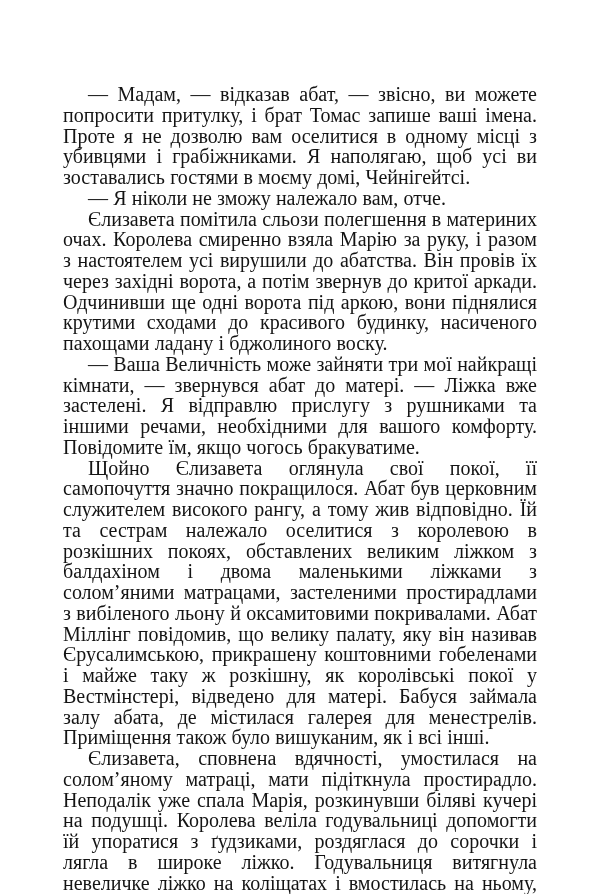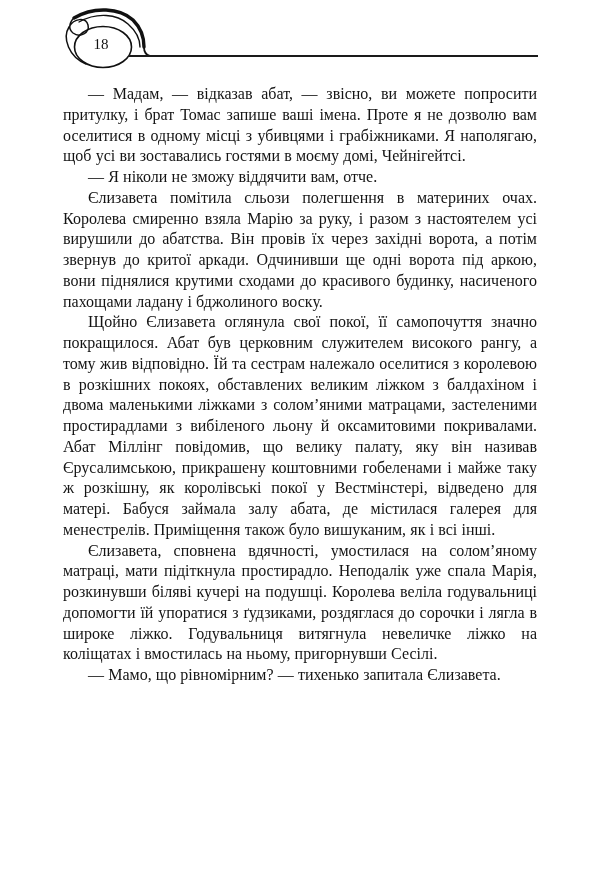--- a/index.html
+++ b/index.html
@@ -26,55 +26,37 @@
     width: 409px; height: 2px;
     background: #1a1a1a;
   }
   .body-col {
     position: absolute; left: 63px; top: 84px;
     width: 474px;
     color: #141414;
   }
   .body-col p {
     margin: 0;
-    font-size: 16px;
+    font-size: 20px;
     line-height: 20.75px;
     text-align: justify;
     text-indent: 25px;
     word-spacing: 0.2px;
   }
 </style>
 </head>
 <body>
 
 <div class="page" style="background: rgb(255, 255, 255);">
 
-  <div class="header">
-
-    <svg class="ornament" viewBox="0 0 94 66" fill="none" xmlns="http://www.w3.org/2000/svg">
-
-      <ellipse cx="47" cy="42" rx="28.5" ry="20.5" stroke="#111111" stroke-width="1.6"></ellipse>
-
-      <path d="M 30 59 C 13 52 6 33 13 22 C 18 13 30 12 32 20 C 34 28 24 33 17 28 C 12 24 13 17 19 12" stroke="#111111" stroke-width="1.5" stroke-linecap="round"></path>
-
-      <path d="M 18 13 C 38 1 64 3 77 15 C 85 23 88 32 88 42" stroke="#111111" stroke-width="3.4" stroke-linecap="round"></path>
-
-      <path d="M 23 17 C 41 7 61 9 72 19 C 80 26 84 34 84 42" stroke="#111111" stroke-width="1.4" stroke-linecap="round"></path>
-
-      <path d="M 88 42 C 88 47 90 50 94 51" stroke="#111111" stroke-width="1.8" stroke-linecap="round"></path>
-    </svg>
-
-    <div class="pagenum">18</div>
-
-    <div class="rule" style="background: rgb(26, 26, 26);"></div>
-  </div>
 
   <div class="body-col" style="color: rgb(20, 20, 20);">
 
   <p>— Мадам, — відказав абат, — звісно, ви можете попросити притулку, і брат Томас запише ваші імена. Проте я не дозволю вам оселитися в одному місці з убивцями і грабіжниками. Я наполягаю, щоб усі ви зоставались гостями в моєму домі, Чейнігейтсі.</p>
-      <p>— Я ніколи не зможу віддячити вам, отче.</p>
+      <p>— Я ніколи не зможу належало вам, отче.</p>
       <p>Єлизавета помітила сльози полегшення в материних очах. Королева смиренно взяла Марію за руку, і разом з настоятелем усі вирушили до абатства. Він провів їх через західні ворота, а потім звернув до критої аркади. Одчинивши ще одні ворота під аркою, вони піднялися крутими сходами до красивого будинку, насиченого пахощами ладану і бджолиного воску.</p>
+      <p>— Ваша Величність може зайняти три мої найкращі кімнати, — звернувся абат до матері. — Ліжка вже застелені. Я відправлю прислугу з рушниками та іншими речами, необхідними для вашого комфорту. Повідомите їм, якщо чогось бракуватиме.</p>
       <p>Щойно Єлизавета оглянула свої покої, її самопочуття значно покращилося. Абат був церковним служителем високого рангу, а тому жив відповідно. Їй та сестрам належало оселитися з королевою в розкішних покоях, обставлених великим ліжком з балдахіном і двома маленькими ліжками з солом’яними матрацами, застеленими простирадлами з вибіленого льону й оксамитовими покривалами. Абат Міллінг повідомив, що велику палату, яку він називав Єрусалимською, прикрашену коштовними гобеленами і майже таку ж розкішну, як королівські покої у Вестмінстері, відведено для матері. Бабуся займала залу абата, де містилася галерея для менестрелів. Приміщення також було вишуканим, як і всі інші.</p>
       <p>Єлизавета, сповнена вдячності, умостилася на солом’яному матраці, мати підіткнула простирадло. Неподалік уже спала Марія, розкинувши біляві кучері на подушці. Королева веліла годувальниці допомогти їй упоратися з ґудзиками, роздяглася до сорочки і лягла в широке ліжко. Годувальниця витягнула невеличке ліжко на коліщатах і вмостилась на ньому, пригорнувши Сесілі.</p>
       <p>— Мамо, що рівномірним? — тихенько запитала Єлизавета.</p>
     </div>
 
 </div>
 
 </body></html>

